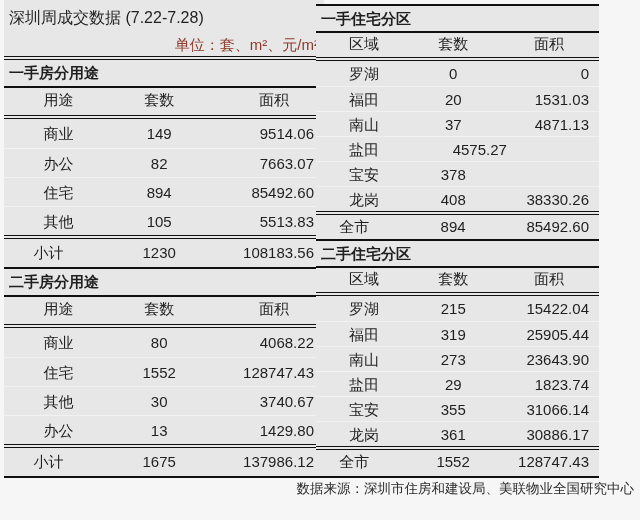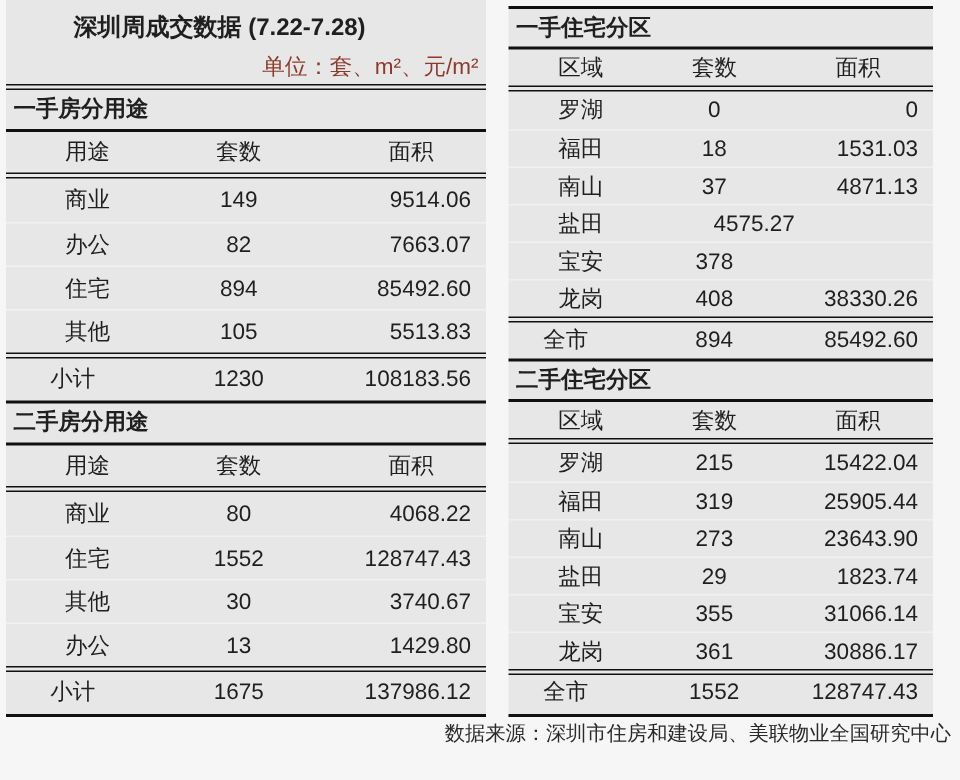--- a/index.html
+++ b/index.html
@@ -7,46 +7,46 @@
   .page {
     position:relative;
     width:640px; height:520px;
     background:#f6f6f6;
     font-family:"Liberation Sans", sans-serif;
     color:#1f1f1f;
     overflow:hidden;
   }
   .panel { position:absolute; background:#e7e7e7; }
   .panel-left  { left:4px;  top:0;   width:320px; }
-  .panel-right { left:339px; top:4px; width:283px; border-top:2px solid #101010; border-bottom:2px solid #101010; }
+  .panel-right { left:316px; top:4px; width:283px; border-top:2px solid #101010; border-bottom:2px solid #101010; }
 
   .l-title {
     height:33px; padding:8px 0 0 5px;
-    font-size:16px; font-weight:700; letter-spacing:0;margin-left:40px;
+    font-size:16px; font-weight:400; letter-spacing:0;
   }
   .l-unit {
     height:27px; line-height:24px;
     text-align:right; padding-right:5px;
     font-size:15px; color:#8d3a2a;
     border-bottom:4px double #101010;
   }
 
   .sec-title {
     height:28px; line-height:26px; padding-left:5px;
     font-size:15px; font-weight:700;
     border-bottom:2px solid #101010;
   }
   .panel-right .sec-title { height:27px; line-height:25px; }
 
   .trow { display:flex; font-size:15px; }
   .c1 { width:34%; text-align:center; }
   .c2 { width:29%; text-align:center; }
   .c3 { width:37%; text-align:right; padding-right:10px; }
 
-  .thead { height:31px; line-height:28px; border-bottom:4px double #101010; }
+  .thead { height:31px; line-height:28px; border-bottom:4px double #101010;font-family:Liberation Mono, monospace; }
   .thead .c3 { padding-right:35px; }
   .panel-right .thead { height:28px; line-height:25px; }
 
   .panel-left  .row { height:29px; line-height:29px; }
   .panel-right .row { height:25px; line-height:25px; }
   .rows .row + .row { border-top:1px solid #f1f1f1; }
 
   .total {
     border-top:4px double #101010;
     border-bottom:2px solid #101010;
@@ -153,21 +153,21 @@
             <span class="c3">面积</span>
           </div>
           <div class="rows">
             <div class="trow row">
               <span class="c1">罗湖</span>
               <span class="c2">0</span>
               <span class="c3">0</span>
             </div>
             <div class="trow row">
               <span class="c1">福田</span>
-              <span class="c2">18</span>
+              <span class="c2">20</span>
               <span class="c3">1531.03</span>
             </div>
             <div class="trow row">
               <span class="c1">南山</span>
               <span class="c2">37</span>
               <span class="c3">4871.13</span>
             </div>
             <div class="trow row">
               <span class="c1">盐田</span>
               <span class="c3">4575.27</span>

